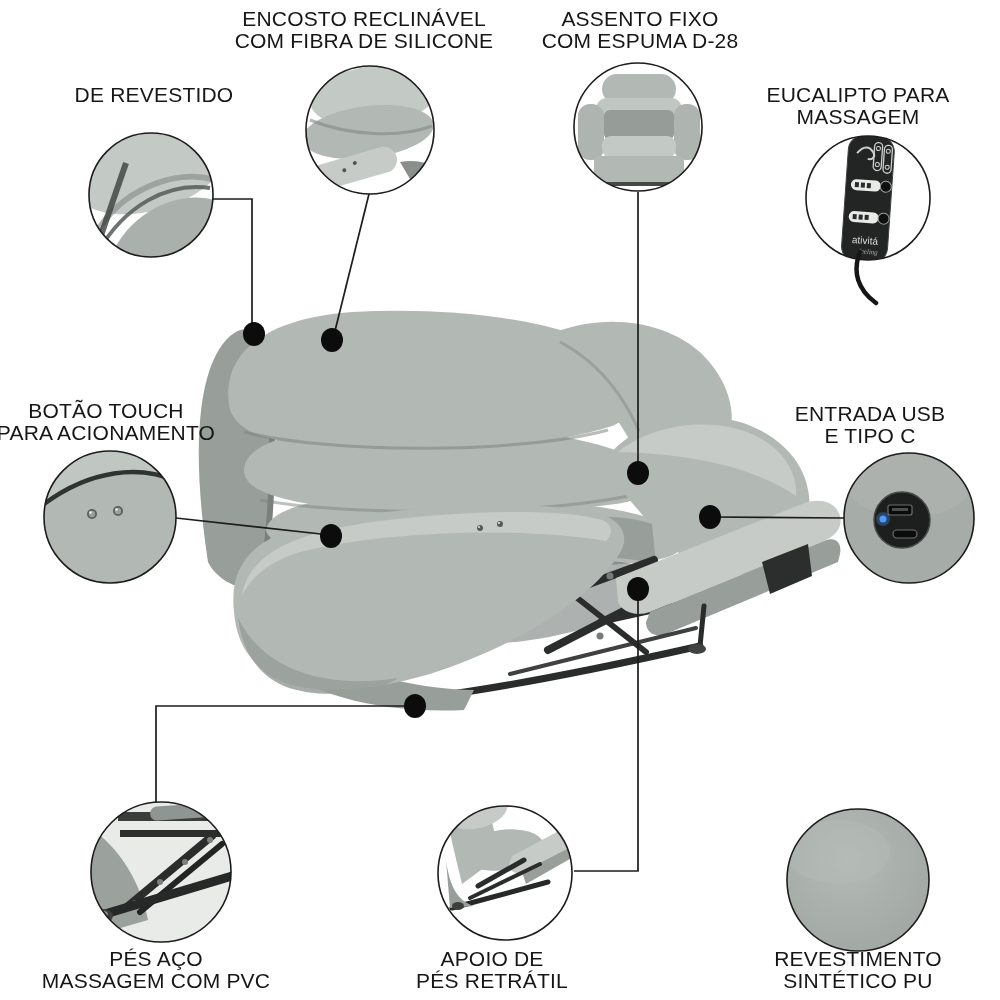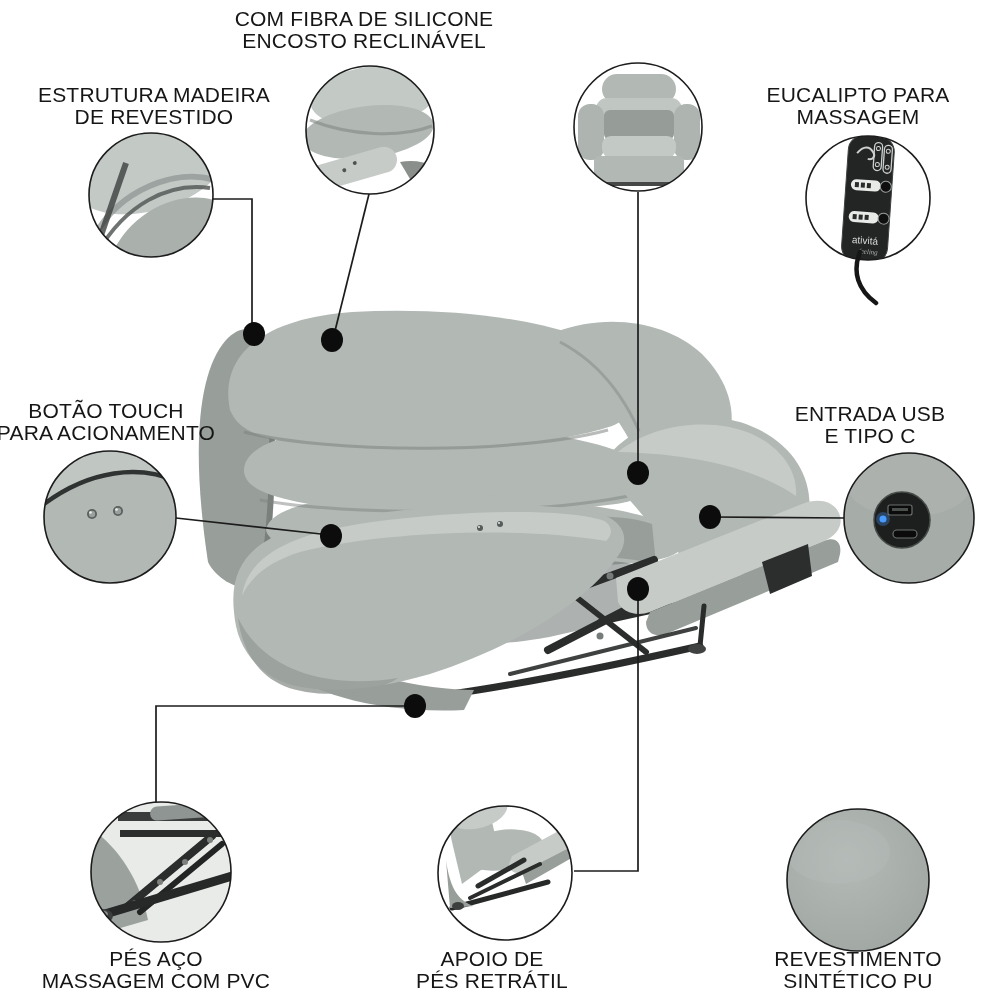--- a/index.html
+++ b/index.html
@@ -274,25 +274,28 @@
   <g>
     <circle cx="858" cy="880" r="71" fill="url(#puGrad)"></circle>
     <g clip-path="url(#cpRev)">
       <ellipse cx="838" cy="852" rx="52" ry="32" fill="#b7bdb9" opacity=".35"></ellipse>
     </g>
     <circle cx="858" cy="880" r="71" fill="none" stroke="#1c1c1c" stroke-width="1.6"></circle>
   </g>
 </svg>
 
 <div class="label" style="left:364px;top:8px">
+  <div>ENCOSTO RECLINÁVEL</div>
   <div>COM FIBRA DE SILICONE</div>
-  <div>ENCOSTO RECLINÁVEL</div>
+</div>
+<div class="label" style="left:640px;top:8px">
+  <div>ASSENTO FIXO</div>
+  <div>COM ESPUMA D-28</div>
 </div>
 <div class="label" style="left:154px;top:84px">
-  <div>ESTRUTURA MADEIRA</div>
   <div>DE REVESTIDO</div>
 </div>
 <div class="label" style="left:858px;top:84px">
   <div>EUCALIPTO PARA</div>
   <div>MASSAGEM</div>
 </div>
 <div class="label" style="left:106px;top:400px">
   <div>BOTÃO TOUCH</div>
   <div>PARA ACIONAMENTO</div>
 </div>

